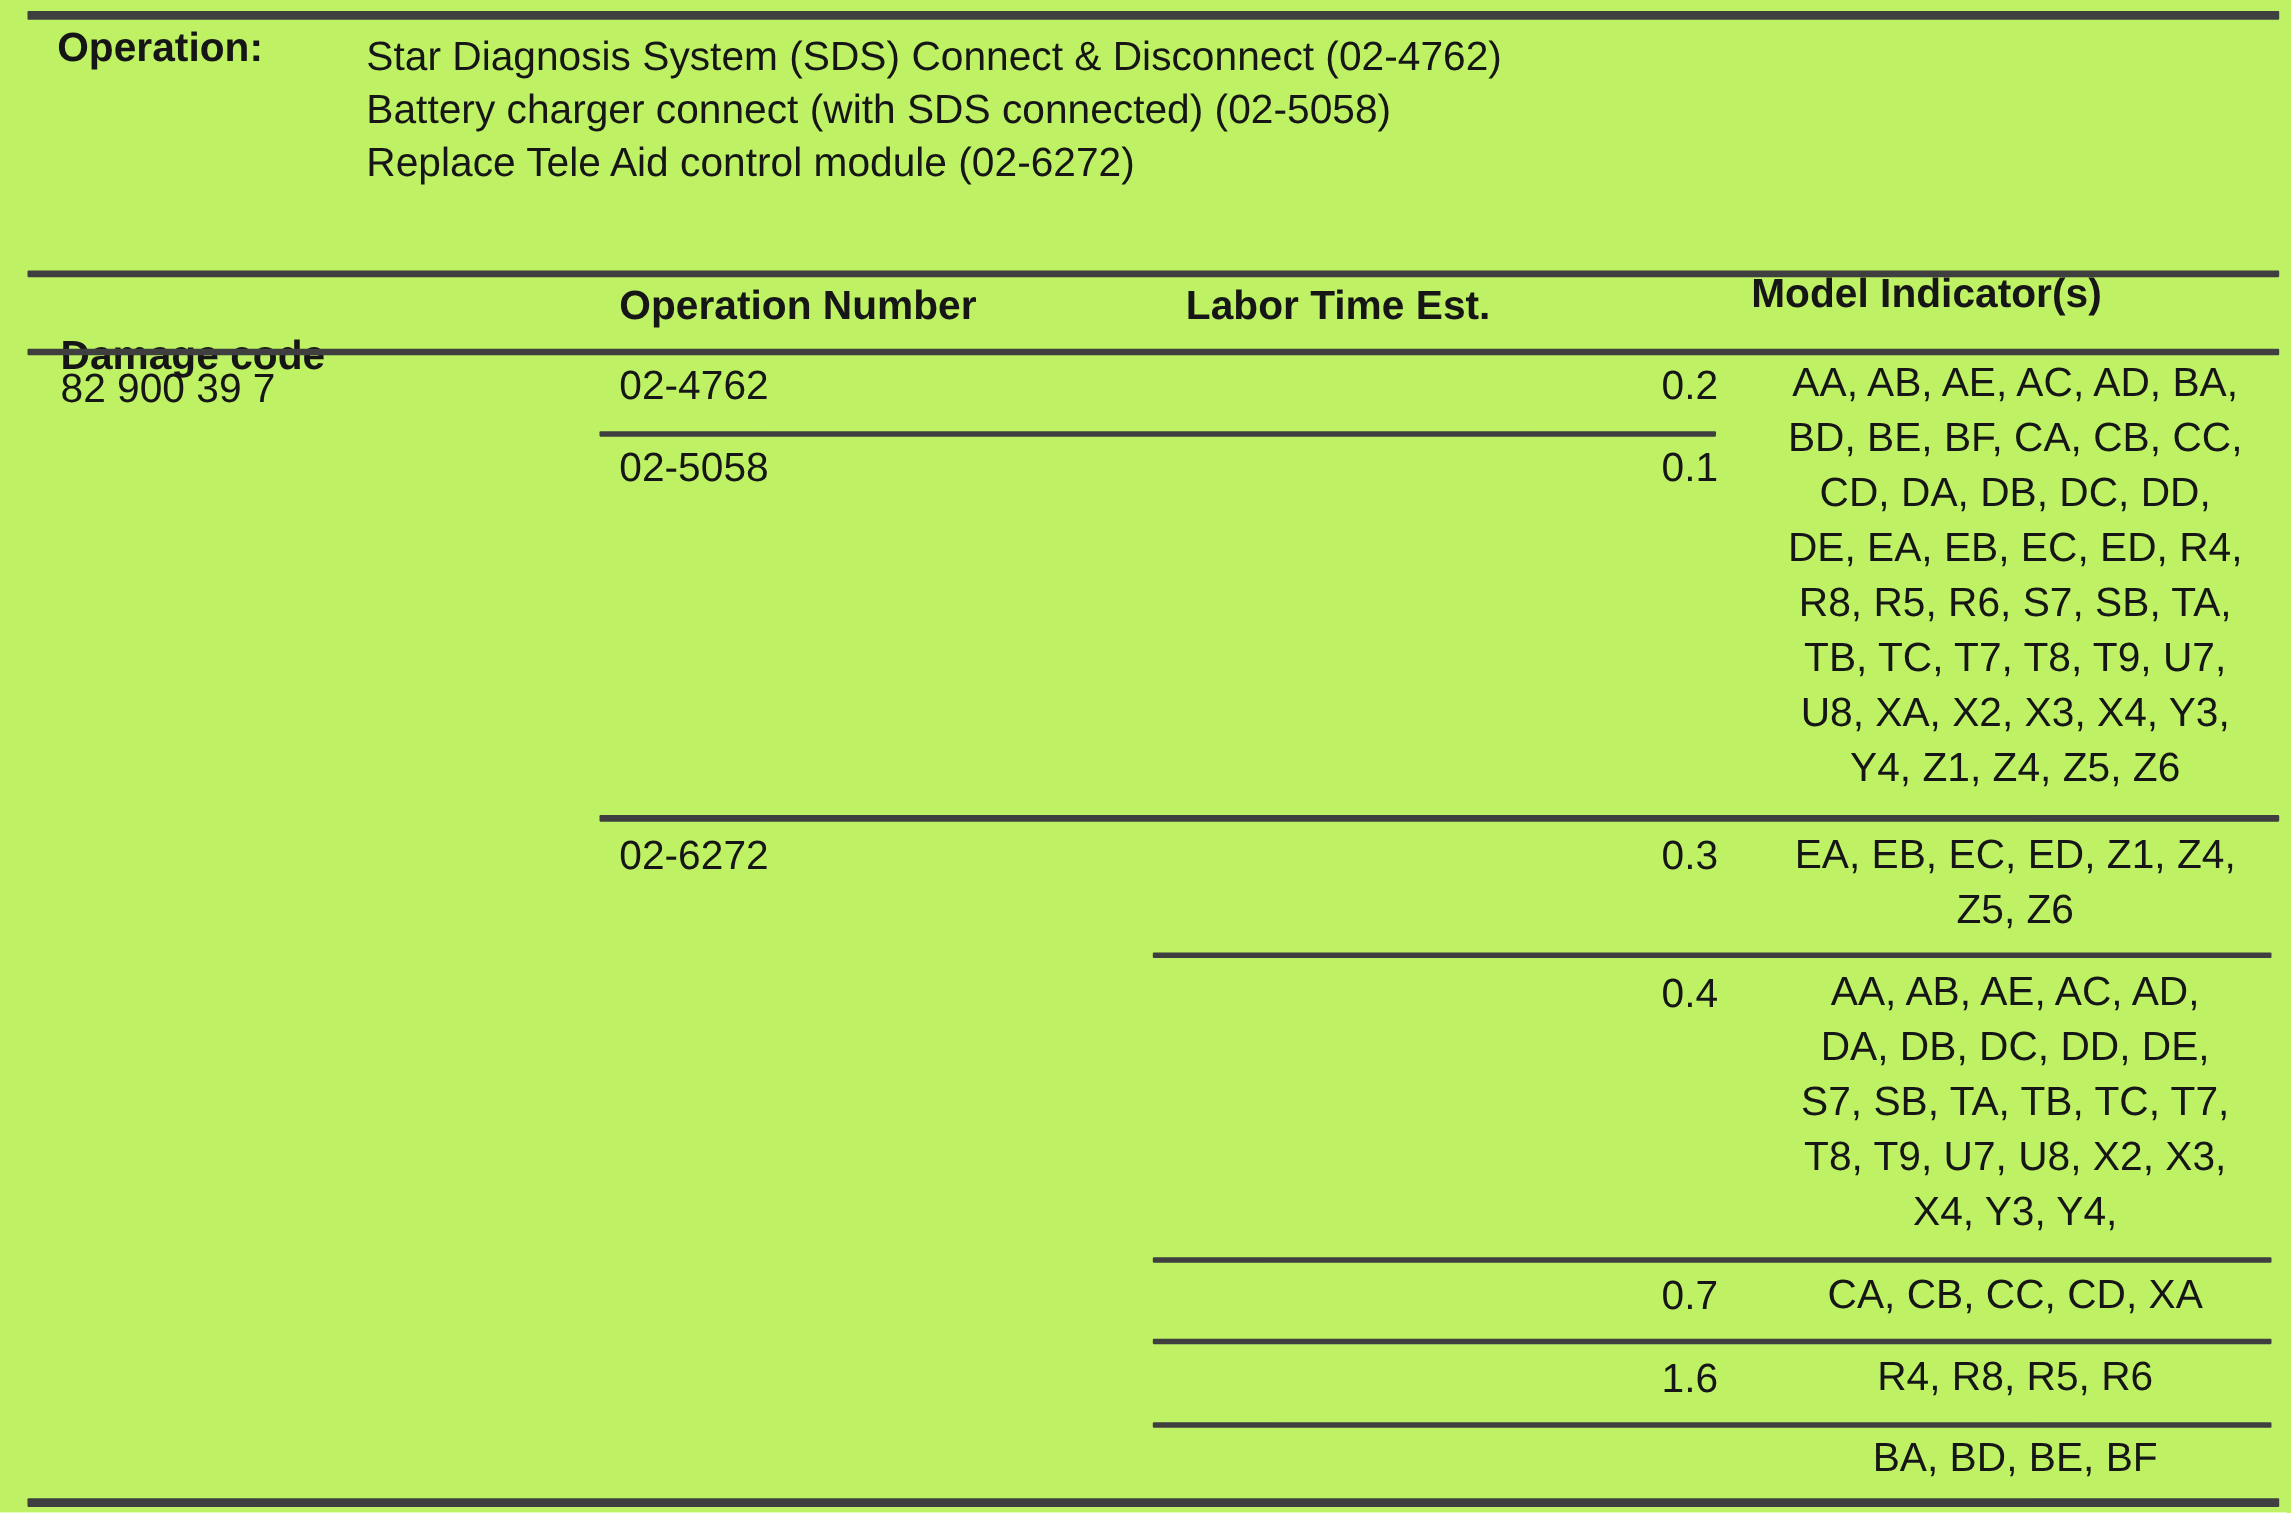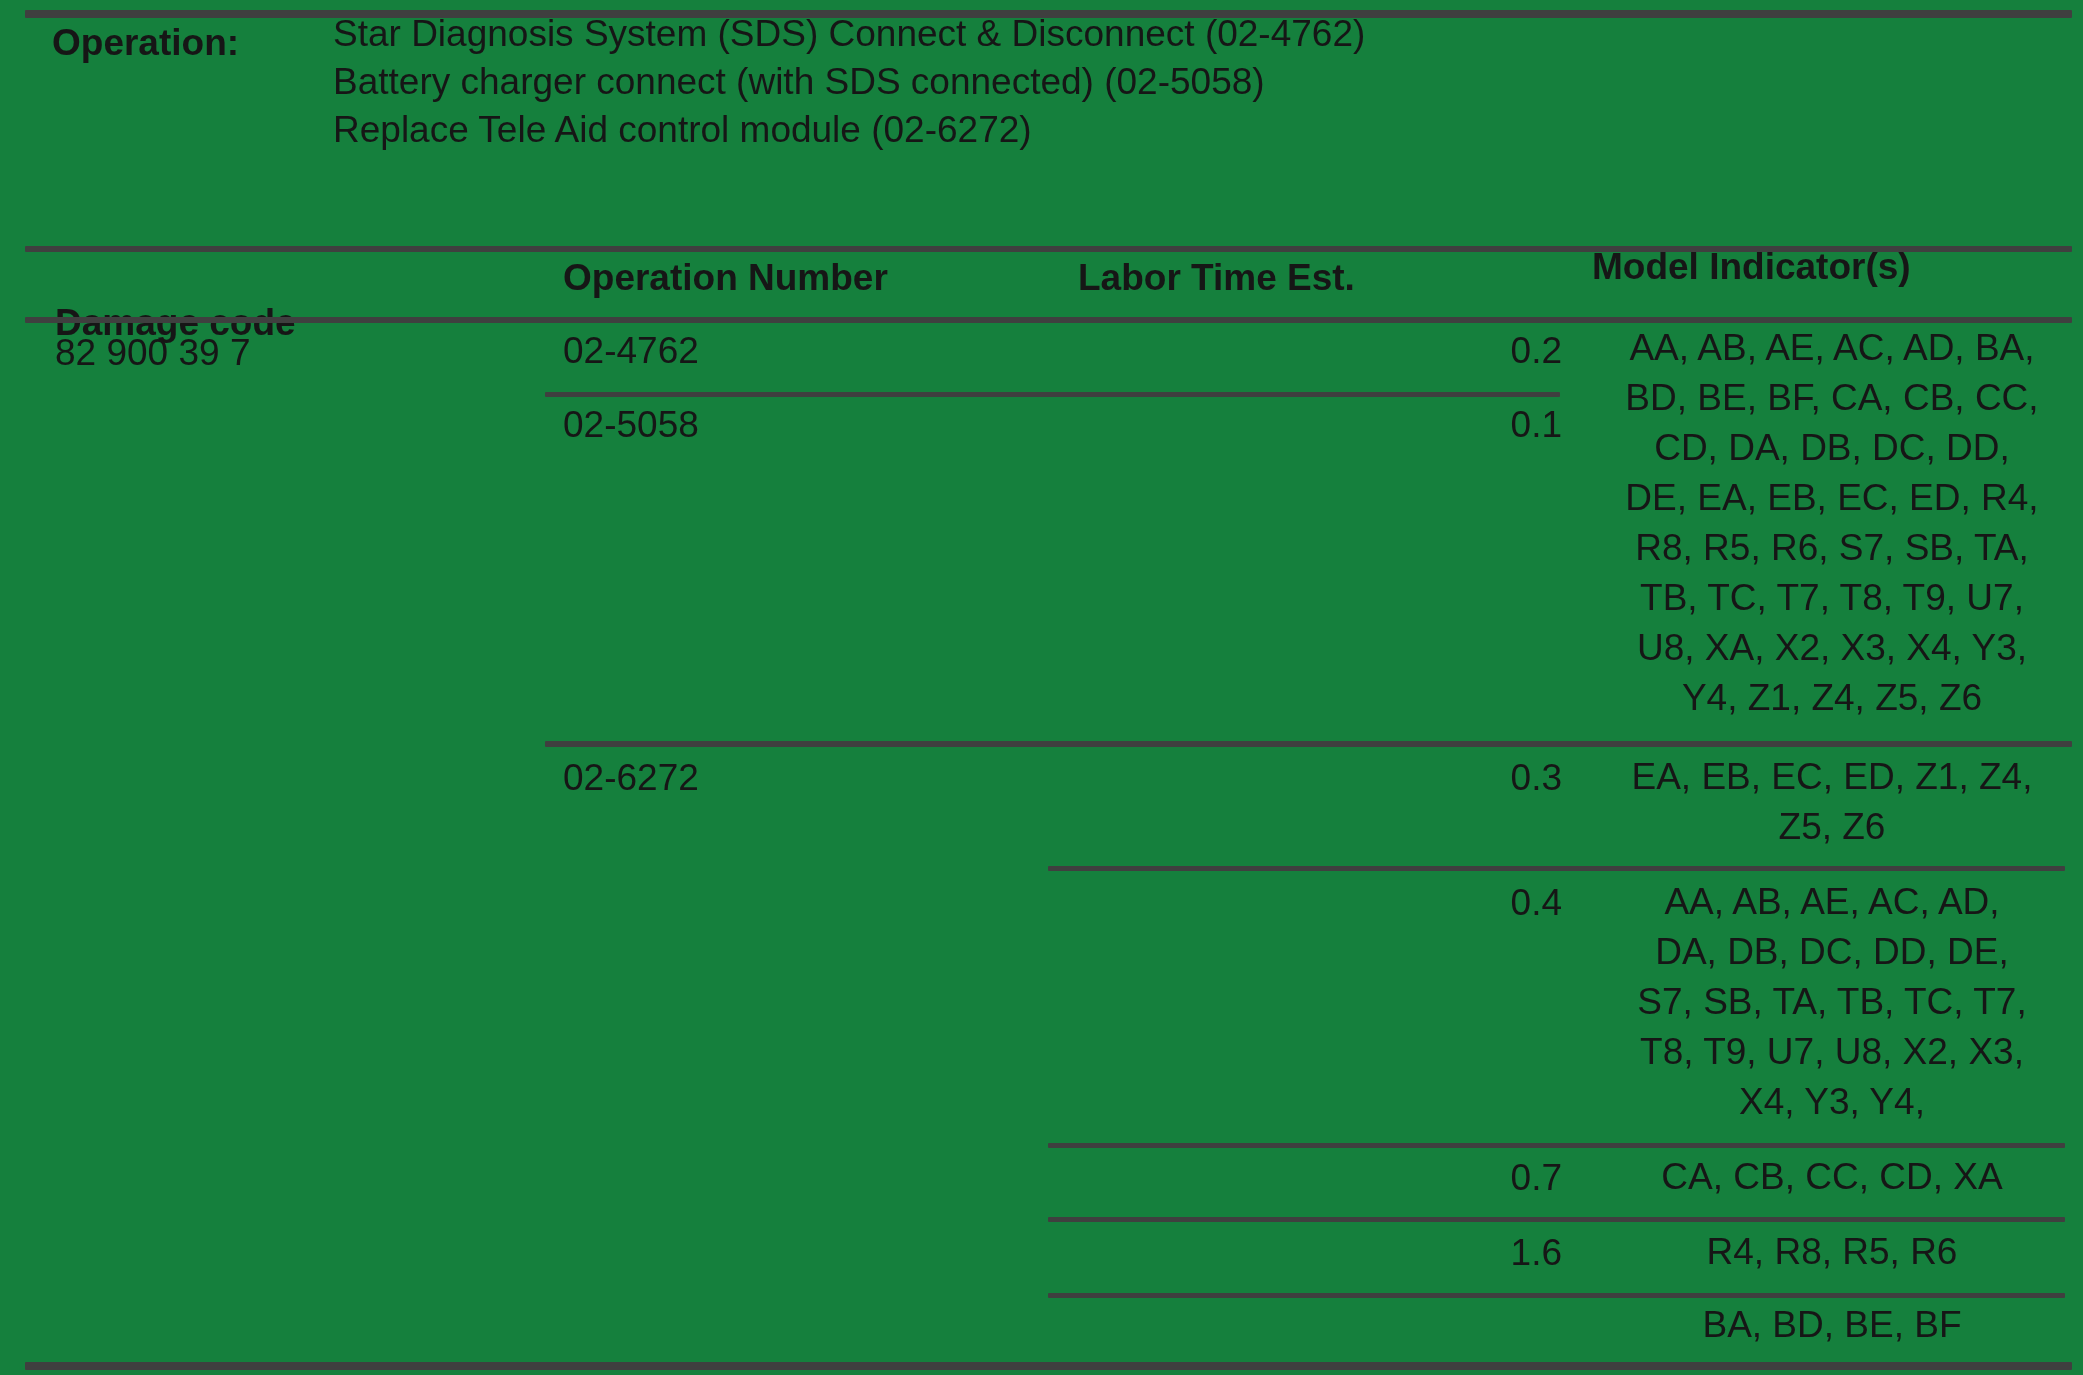--- a/index.html
+++ b/index.html
@@ -1,41 +1,41 @@
 <!DOCTYPE html>
 <html><head>
 <meta charset="utf-8">
 <style>
   html, body { margin: 0; padding: 0; background: #ffffff; }
   .page {
     position: relative;
     width: 2083px;
     height: 1375px;
-    background: #15803d;
+    background: #bef264;
     font-family: "Liberation Sans", "DejaVu Sans", sans-serif;
     color: #161616;
     overflow: hidden;
   }
   .rule { position: absolute; background: #3f3f3f; border-radius: 1px; }
   .rule.thick { height: 8px; }
   .rule.mid   { height: 6px; }
   .rule.thin  { height: 5px; }
 
   .txt {
     position: absolute;
     font-size: 37px;
     line-height: 37px;
     white-space: nowrap;
   }
   .bold { font-weight: bold; }
 
   .op-label { left: 52px; top: 24px; }
   .op-lines {
     position: absolute;
-    left: 333px; top: 10px;
+    left: 333px; top: 28px;
     font-size: 37px; line-height: 48px;
   }
   .op-lines > div { white-space: nowrap; }
 
   
   .labor { left: 1048px; width: 514px; text-align: right; }
 
   
   .indicators {
     position: absolute;

